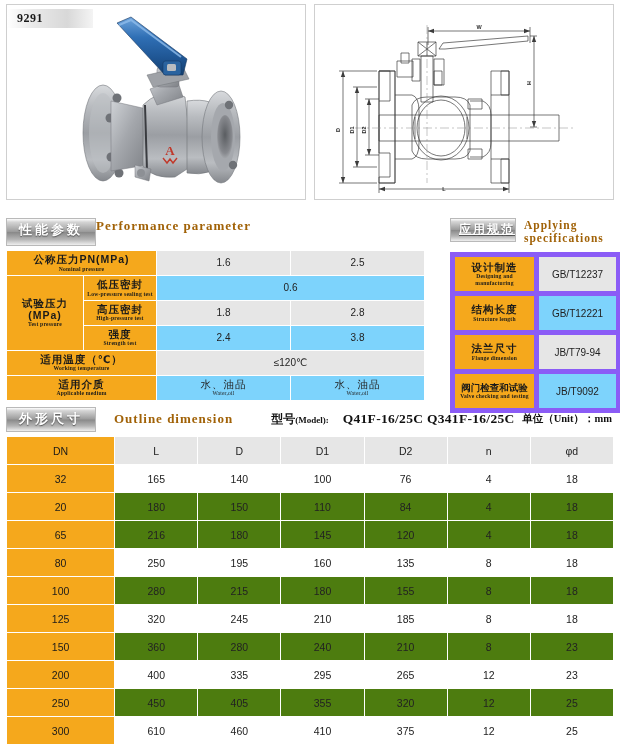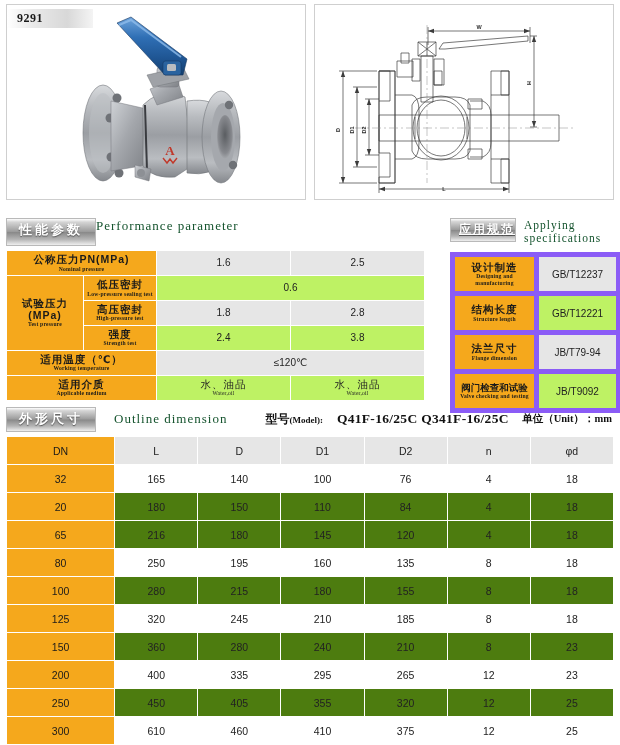--- a/index.html
+++ b/index.html
@@ -74,38 +74,38 @@
     font-size: 13px;
     letter-spacing: 3px;
     padding: 2px 12px 3px 12px;
     text-align: center;
     text-shadow: 0 1px 1px rgba(60,60,60,.75);
     box-sizing: border-box;
   }
   .sec-en {
     font-family: "Liberation Serif", "DejaVu Serif", serif;
     font-size: 13px;
-    color: #14532d;
+    color: #a16207;
     letter-spacing: 1px;
-    font-weight: normal;
+    font-weight: bold;
   }
 
   
   table { border-collapse: collapse; }
   .t td, .t th {
     border: 1px solid #ffffff;
     outline: 0;
   }
   .cn { font-size: 10.5px; font-weight: bold; line-height: 1.1; letter-spacing: 1px; }
   .en { font-size: 5.6px; font-weight: bold; line-height: 1.15;
         font-family: "Liberation Serif","DejaVu Serif",serif; letter-spacing: .2px; }
   .lbl { background: #F5A81C; color: #1a1a1a; text-align: center; padding: 3px 2px; }
   .val { text-align: center; font-size: 10px; color: #222; padding: 3px 2px; }
   .val-a { background: #e6e6e6; }
-  .val-b { background: #bef264; }
+  .val-b { background: #7dd3fc; }
 
   
   #perf-block {
     position: absolute;
     left: 6px; top: 218px;
     width: 418px;
   }
   #perf-head { display: flex; height: 28px; }
   #perf-table { width: 418px; margin-top: 4px; table-layout: fixed; }
   #perf-table td { border: 1px solid #ffffff; }

